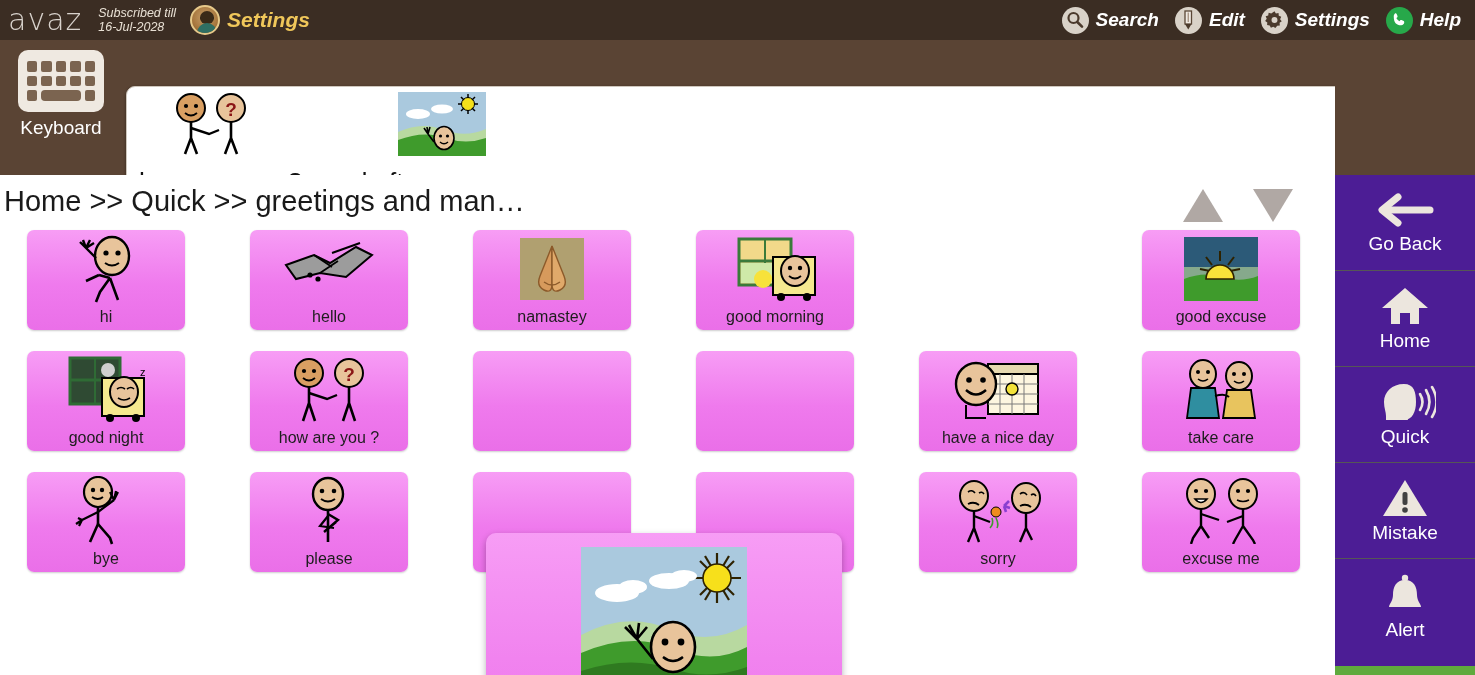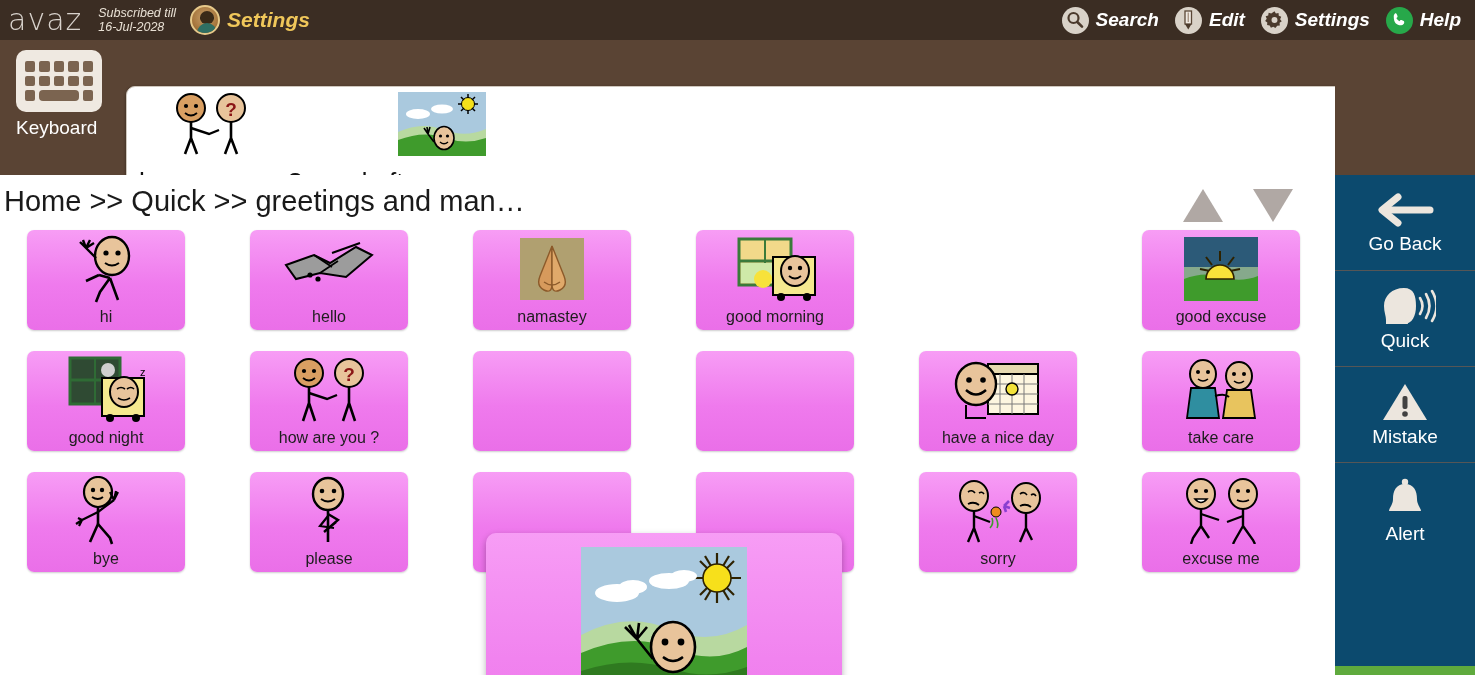--- a/index.html
+++ b/index.html
@@ -58,21 +58,21 @@
   }
   .ic-circle.help { background: #27a84a; }
 
   
   .sentrow {
     position: absolute; left: 0; top: 40px; width: 1475px; height: 135px;
     background: #5a4434;
   }
   .kb-btn {
     position: absolute; left: 16px; top: 10px; width: 90px;
-    display: flex; flex-direction: column; cursor: pointer;
+    display: flex; flex-direction: column; align-items: center; cursor: pointer;
   }
   .kb-glyph {
     width: 86px; height: 62px; border-radius: 10px; background: #efe9e1;
     display: grid; grid-template-columns: repeat(5, 1fr); grid-template-rows: repeat(3, 1fr);
     gap: 4px; padding: 11px 9px;
   }
   .kb-key { background: #7b6450; border-radius: 2px; }
   .kb-key.space { grid-column: 2 / 5; border-radius: 4px; }
   .kb-label { color: #fff; font-size: 19px; margin-top: 5px; }
 
@@ -91,21 +91,21 @@
   }
 
   .del-btn {
     position: absolute; right: 14px; top: 4px; width: 112px;
     display: flex; flex-direction: column; align-items: center; cursor: pointer;
   }
 
   
   .sidebar {
     position: absolute; left: 1335px; top: 175px; width: 140px; height: 500px;
-    background: #0c4a6e;
+    background: #4c1d95;
   }
   .sb-head {
     position: absolute; left: 1335px; top: 40px; width: 140px; height: 135px;
     background: #5a4434;
   }
   .sb-item {
     height: 96px; border-bottom: 1px solid #565656;
     display: flex; flex-direction: column; align-items: center; justify-content: center;
     cursor: pointer; gap: 4px;
   }
@@ -599,20 +599,28 @@
     <div class="sb-item">
       <span>
         <svg width="58" height="38" viewBox="0 0 58 38">
           <path d="M54 19 H14" stroke="#ece6de" stroke-width="7" stroke-linecap="round"></path>
           <path d="M22 6 L6 19 L22 32" fill="none" stroke="#ece6de" stroke-width="7" stroke-linecap="round" stroke-linejoin="round"></path>
         </svg>
       </span>
       <span class="sb-lbl">Go Back</span>
     </div>
 
+    <div class="sb-item">
+      <span>
+        <svg width="48" height="40" viewBox="0 0 48 40">
+          <path d="M24 2 L47 22 H38 V38 H29 V27 H19 V38 H10 V22 H1 Z" fill="#ece6de"></path>
+        </svg>
+      </span>
+      <span class="sb-lbl">Home</span>
+    </div>
 
     <div class="sb-item">
       <span>
         <svg width="62" height="40" viewBox="0 0 62 40">
           <path d="M30 2 C18 2 10 10 10 20 C10 26 12 30 12 34 L12 38 L30 38 C38 38 42 30 42 20 C42 10 40 2 30 2 Z" fill="#ece6de"></path>
           <path d="M30 28 q-6 2 -10 0 L20 38 L34 38 Z" fill="#ece6de"></path>
           <g fill="none" stroke="#ece6de" stroke-width="2.6" stroke-linecap="round">
             <path d="M46 12 q5 8 0 16"></path>
             <path d="M52 8 q7 12 0 24"></path>
             <path d="M58 5 q9 15 0 30"></path>

